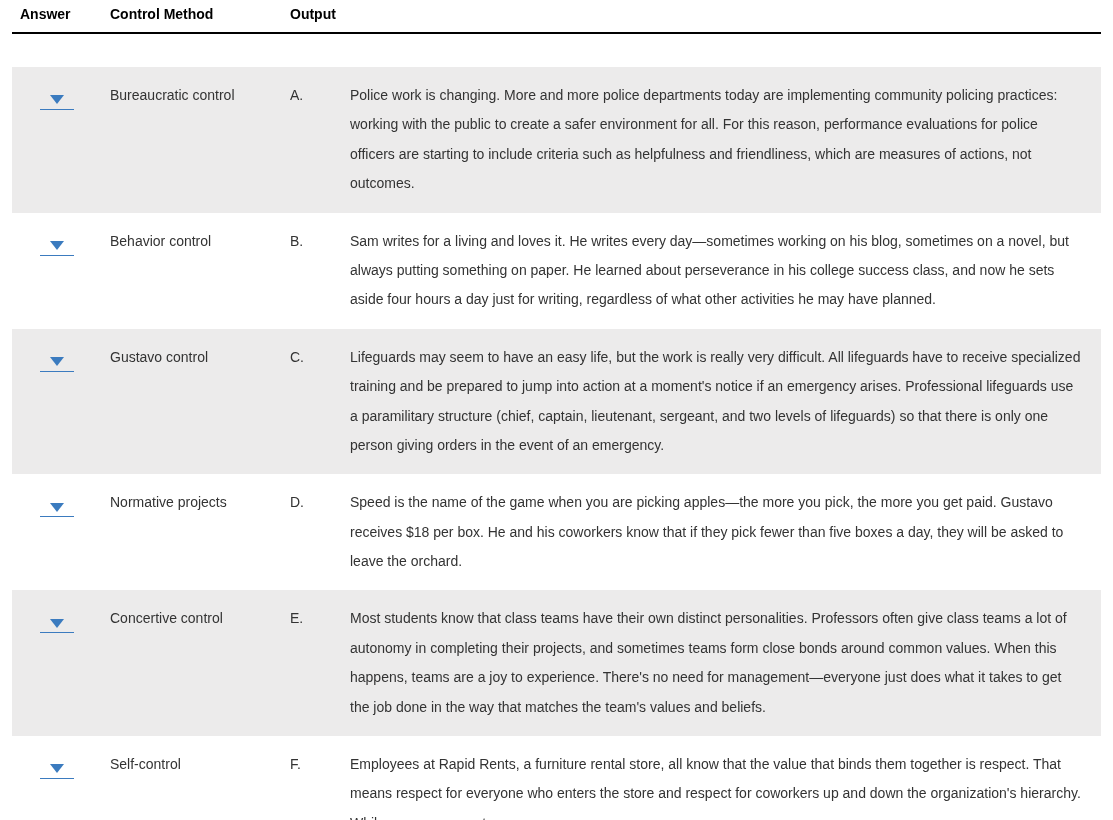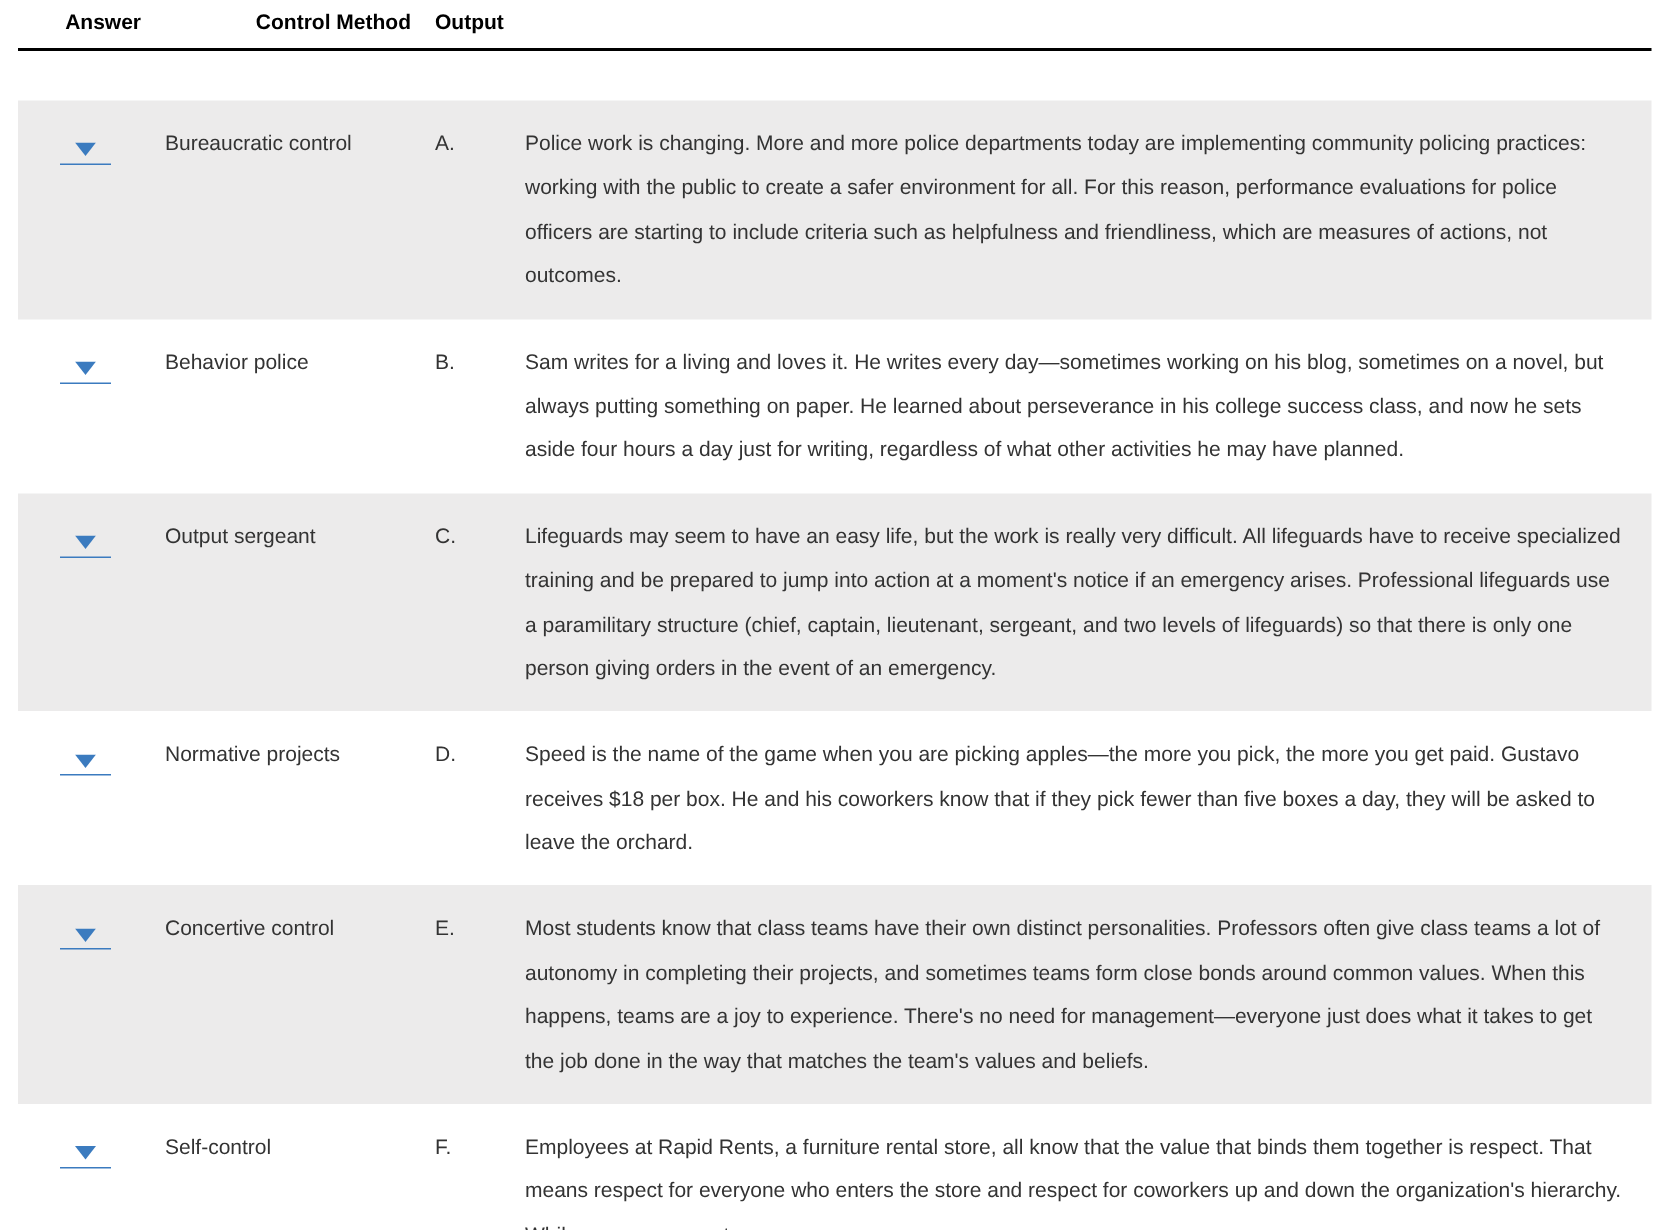--- a/index.html
+++ b/index.html
@@ -18,21 +18,21 @@
     .table-container {
       width: 100%;
       padding: 0 12px;
     }
     table {
       width: 100%;
       border-collapse: collapse;
       table-layout: fixed;
     }
     thead th {
-      text-align: right;
+      text-align: left;
       font-weight: bold;
       font-size: 14px;
       color: #000;
       padding: 6px 8px 10px 8px;
       border-bottom: 2px solid #000;
       vertical-align: top;
     }
     thead th.col-answer { width: 90px; }
     thead th.col-method { width: 180px; }
     thead th.col-letter { width: 60px; }
@@ -103,29 +103,29 @@
                     <polygon points="0,0 14,0 7,9" fill="#3b7bbf"></polygon>
                   </svg></span></span></td>
             <td class="method-cell">Bureaucratic control</td>
             <td class="letter-cell">A.</td>
             <td class="example-cell">Police work is changing. More and more police departments today are implementing community policing practices: working with the public to create a safer environment for all. For this reason, performance evaluations for police officers are starting to include criteria such as helpfulness and friendliness, which are measures of actions, not outcomes.</td>
           </tr>
           <tr class="data-row">
             <td class="answer-cell"><span class="dropdown"><span><svg width="14" height="10" viewBox="0 0 14 10">
                     <polygon points="0,0 14,0 7,9" fill="#3b7bbf"></polygon>
                   </svg></span></span></td>
-            <td class="method-cell">Behavior police</td>
+            <td class="method-cell">Behavior control</td>
             <td class="letter-cell">B.</td>
             <td class="example-cell">Sam writes for a living and loves it. He writes every day—sometimes working on his blog, sometimes on a novel, but always putting something on paper. He learned about perseverance in his college success class, and now he sets aside four hours a day just for writing, regardless of what other activities he may have planned.</td>
           </tr>
           <tr class="data-row alt">
             <td class="answer-cell"><span class="dropdown"><span><svg width="14" height="10" viewBox="0 0 14 10">
                     <polygon points="0,0 14,0 7,9" fill="#3b7bbf"></polygon>
                   </svg></span></span></td>
-            <td class="method-cell">Output sergeant</td>
+            <td class="method-cell">Gustavo control</td>
             <td class="letter-cell">C.</td>
             <td class="example-cell">Lifeguards may seem to have an easy life, but the work is really very difficult. All lifeguards have to receive specialized training and be prepared to jump into action at a moment's notice if an emergency arises. Professional lifeguards use a paramilitary structure (chief, captain, lieutenant, sergeant, and two levels of lifeguards) so that there is only one person giving orders in the event of an emergency.</td>
           </tr>
           <tr class="data-row">
             <td class="answer-cell"><span class="dropdown"><span><svg width="14" height="10" viewBox="0 0 14 10">
                     <polygon points="0,0 14,0 7,9" fill="#3b7bbf"></polygon>
                   </svg></span></span></td>
             <td class="method-cell">Normative projects</td>
             <td class="letter-cell">D.</td>
             <td class="example-cell">Speed is the name of the game when you are picking apples—the more you pick, the more you get paid. Gustavo receives $18 per box. He and his coworkers know that if they pick fewer than five boxes a day, they will be asked to leave the orchard.</td>

